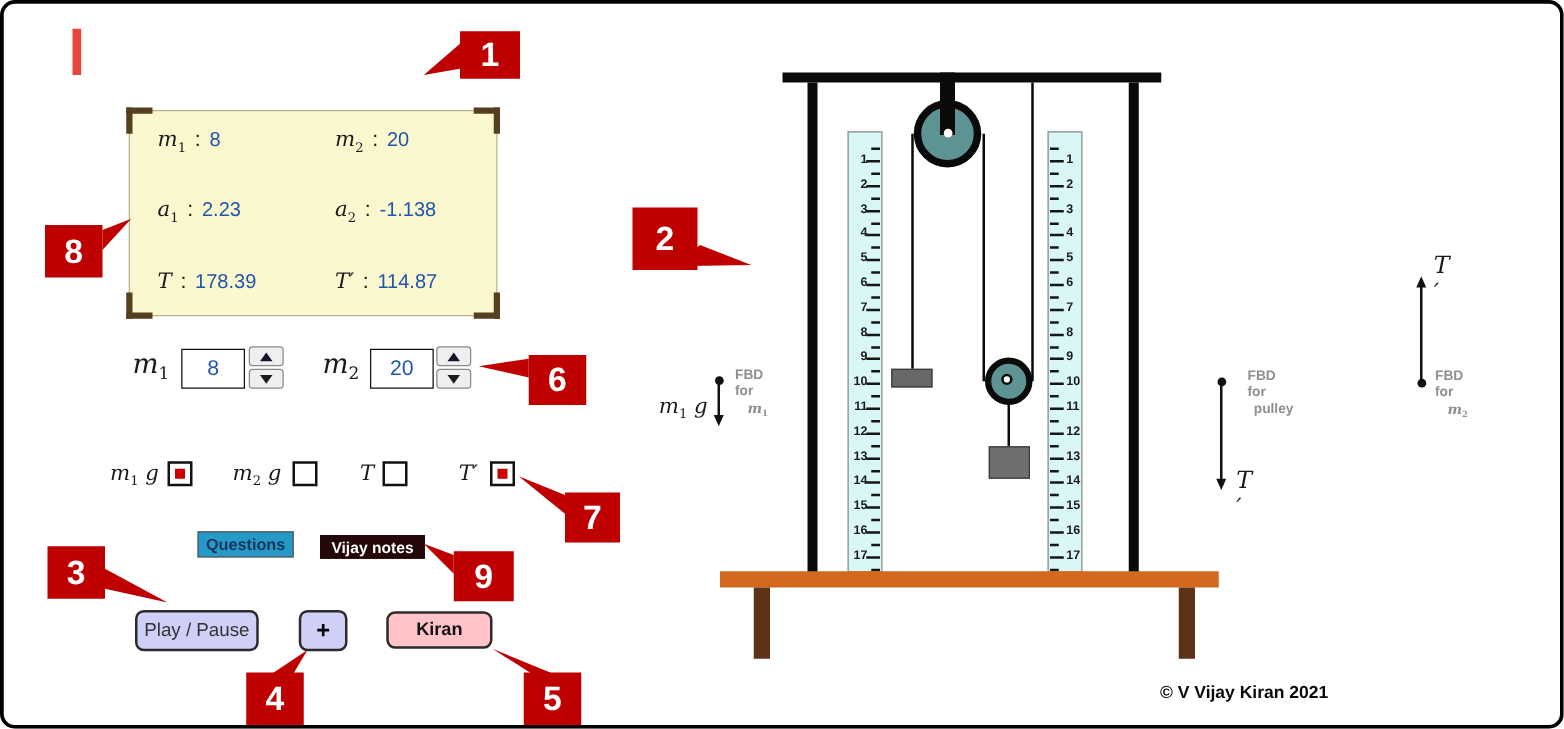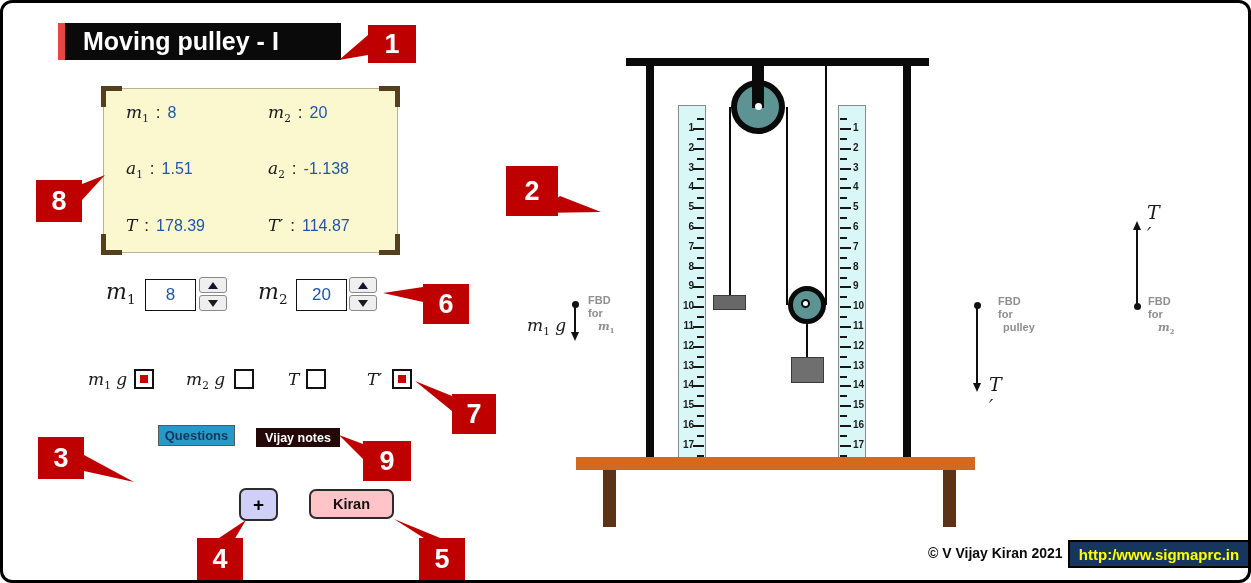--- a/index.html
+++ b/index.html
@@ -96,21 +96,20 @@
   .url-box{left:1065px;top:537px;width:182px;height:28px;background:#17365D;border:2px solid #000;
     box-sizing:border-box;display:flex;align-items:center;justify-content:center;
     color:#FFFF00;font-weight:bold;font-size:15px;cursor:pointer;}
 </style>
 </head>
 <body>
 
 <div id="canvas">
 
   <div class="abs title-stripe"></div>
-  <div class="abs title-box">Moving pulley - I</div>
 
   <svg id="tails" width="1251" height="583" viewBox="0 0 1251 583">
     <polygon points="365,32 365,52 336,57" fill="#BE0000"></polygon>
     <polygon points="536,210 557,193 598,209" fill="#BE0000"></polygon>
     <polygon points="81,452 81,468 131,479" fill="#BE0000"></polygon>
     <polygon points="213,537 231,537 243,517" fill="#BE0000"></polygon>
     <polygon points="424,537 442,537 391,516" fill="#BE0000"></polygon>
     <polygon points="420,284 420,299 380,290" fill="#BE0000"></polygon>
     <polygon points="449,393 449,408 412,378" fill="#BE0000"></polygon>
     <polygon points="79,181 79,197 102,172" fill="#BE0000"></polygon>
@@ -142,21 +141,21 @@
       <div class="info-cell r">
         <span class="math"><i>m</i><sub>2</sub><span class="prime"></span></span>
         <span class="colon">:</span>
           <span class="val">20</span>
       </div>
     </div>
     <div class="info-row">
       <div class="info-cell l">
         <span class="math"><i>a</i><sub>1</sub><span class="prime"></span></span>
         <span class="colon">:</span>
-          <span class="val">1.51</span>
+          <span class="val">2.23</span>
       </div>
       <div class="info-cell r">
         <span class="math"><i>a</i><sub>2</sub><span class="prime"></span></span>
         <span class="colon">:</span>
           <span class="val">-1.138</span>
       </div>
     </div>
     <div class="info-row">
       <div class="info-cell l">
         <span class="math"><i>T</i><sub></sub><span class="prime"></span></span>
@@ -220,20 +219,21 @@
     <div class="abs math cb-label" style="left:364px;top:366px">
       <i>T</i><sub></sub><i></i><span class="prime">′</span>
     </div>
     <div class="cb-box checked" style="left:389px;top:366px">
       <span class="cb-fill"></span>
     </div>
   </div>
 
   <div class="btn btn-questions">Questions</div>
   <div class="btn btn-theory">Vijay notes</div>
+  <div class="btn btn-play">Play / Pause</div>
   <div class="btn btn-plus">+</div>
   <div class="btn btn-reload">Kiran</div>
 
   <div class="grp">
 
     <div class="abs black" style="left:623px;top:55px;width:303px;height:8px"></div>
     <div class="abs black" style="left:643px;top:63px;width:8px;height:392px"></div>
     <div class="abs black" style="left:900px;top:63px;width:8px;height:392px"></div>
 
     <div class="rope" style="left:726px;top:104px;height:188px"></div>
@@ -394,15 +394,14 @@
     <div class="fbd-line" style="left:1133px;top:226px;height:76px"></div>
     <div class="ah-up" style="left:1130px;top:218px"></div>
     <div class="abs math fbd-force big" style="left:1144px;top:198px">T ′</div>
     <div class="fbd-cap" style="left:1145px;top:292px">
       <span>FBD for</span><br>
       <span class="math" style="padding-left:10px"><i>m</i><sub>2</sub></span>
     </div>
   </div>
 
   <div class="abs copyright">©  V Vijay Kiran 2021</div>
-  <div class="abs url-box">http:/www.sigmaprc.in</div>
 
 </div>
 
 </body></html>

